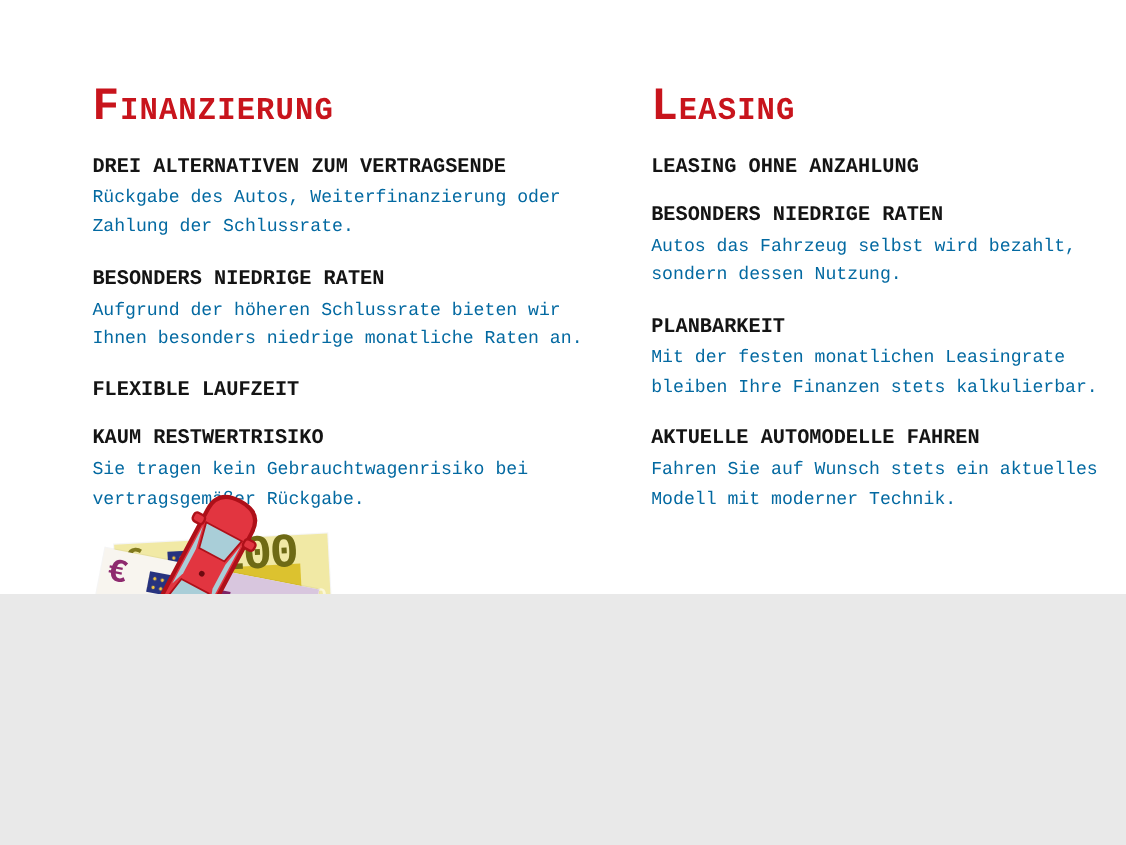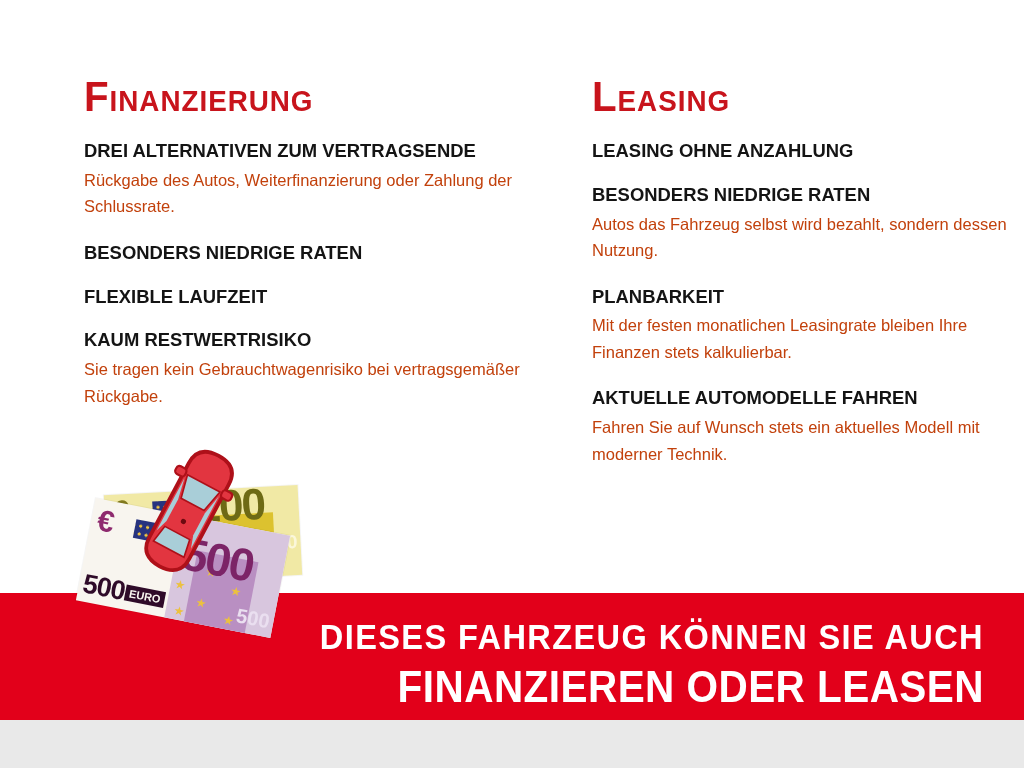--- a/index.html
+++ b/index.html
@@ -1,21 +1,21 @@
 <!DOCTYPE html>
 <html><head>
 <meta charset="utf-8">
 <style>
   html,body{margin:0;padding:0;background:#e9e9e9;}
   #page{
     position:relative;
-    width:1024px;height:720px;
+    width:1024px;height:540px;
     background:#ffffff;
     overflow:hidden;
-    font-family:Liberation Sans, sans-serif;
+    font-family:Liberation Mono, monospace;
     color:#1f1f1f;
   }
 
   
   .col{position:absolute;top:76px;}
   #col-finanzierung{left:84px;width:456px;}
   #col-leasing{left:592px;width:444px;}
 
   .col h1{
     margin:0;
@@ -36,21 +36,21 @@
     color:#141414;
     letter-spacing:0;
     transform:scaleX(.97);
     transform-origin:left center;
   }
   .section p{
     margin:0;
     font-size:16.5px;
     line-height:1.6;
     font-weight:400;
-    color:#c2410c;
+    color:#0369a1;
   }
 
   
   #banner{
     position:absolute;
     left:0;right:0;top:593px;bottom:0;
     background:#e2001a;
     text-align:right;
     padding:23px 40px 0 0;
     box-sizing:border-box;
@@ -168,20 +168,21 @@
 
   <div class="col" id="col-finanzierung">
     <h1>Finanzierung</h1>
 
     <div class="section">
       <h2>DREI ALTERNATIVEN ZUM VERTRAGSENDE</h2>
       <p>Rückgabe des Autos, Weiterfinanzierung oder Zahlung der Schlussrate.</p>
     </div>
     <div class="section">
       <h2>BESONDERS NIEDRIGE RATEN</h2>
+      <p>Aufgrund der höheren Schlussrate bieten wir Ihnen besonders niedrige monatliche Raten an.</p>
     </div>
     <div class="section">
       <h2>FLEXIBLE LAUFZEIT</h2>
     </div>
     <div class="section">
       <h2>KAUM RESTWERTRISIKO</h2>
       <p>Sie tragen kein Gebrauchtwagenrisiko bei vertragsgemäßer Rückgabe.</p>
     </div>
   </div>
 

